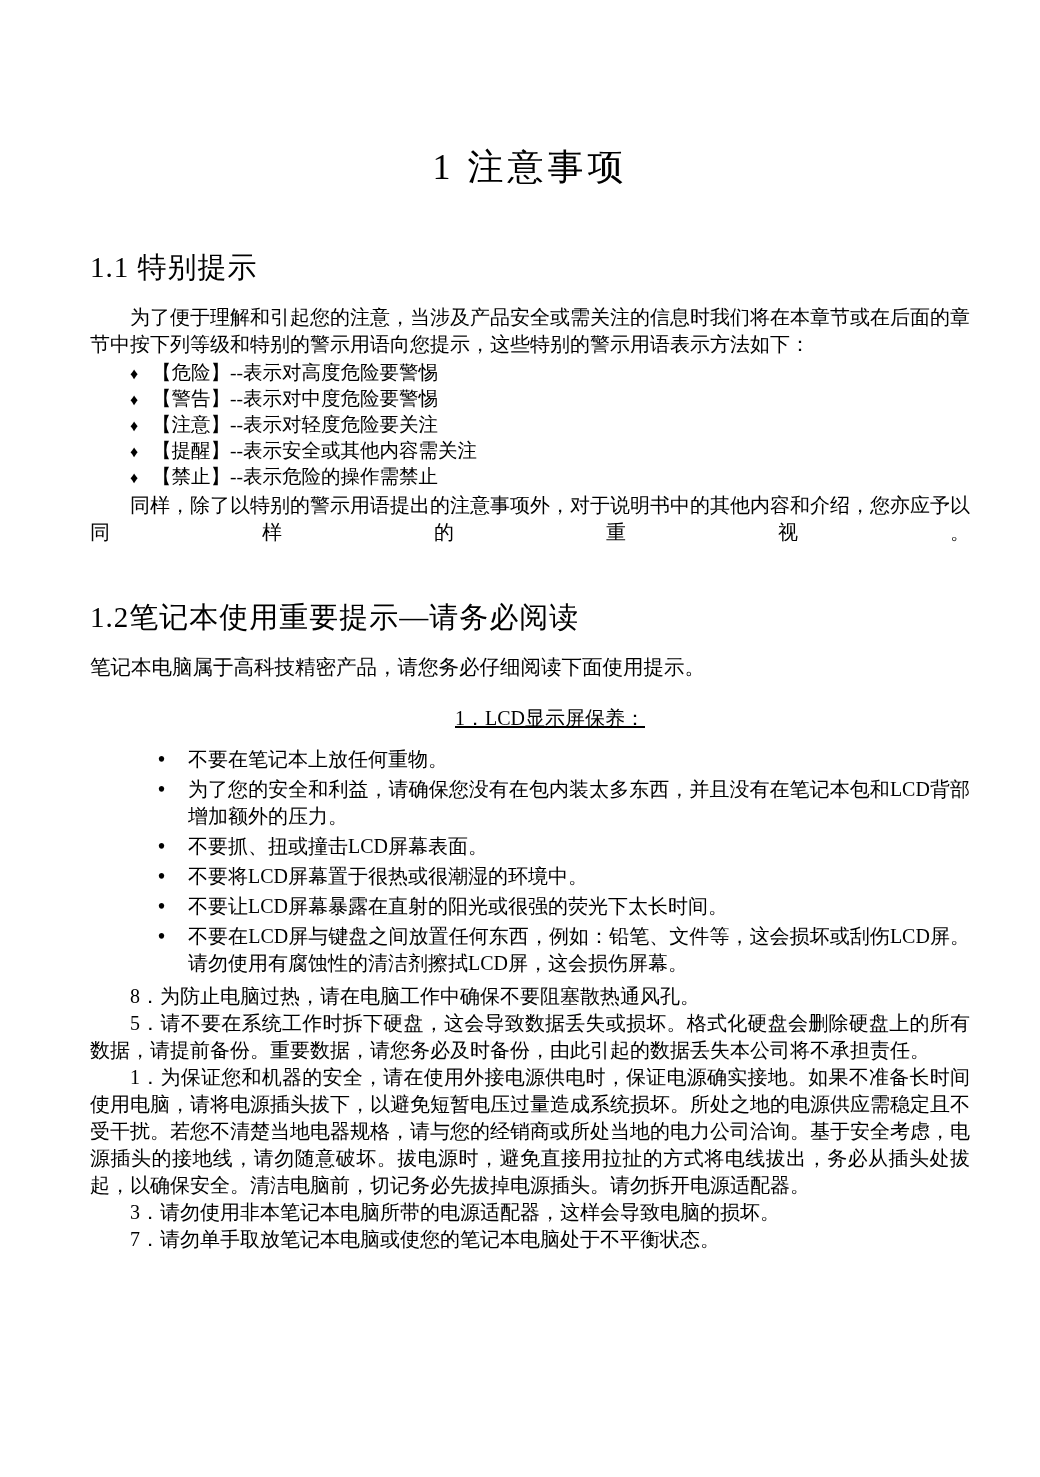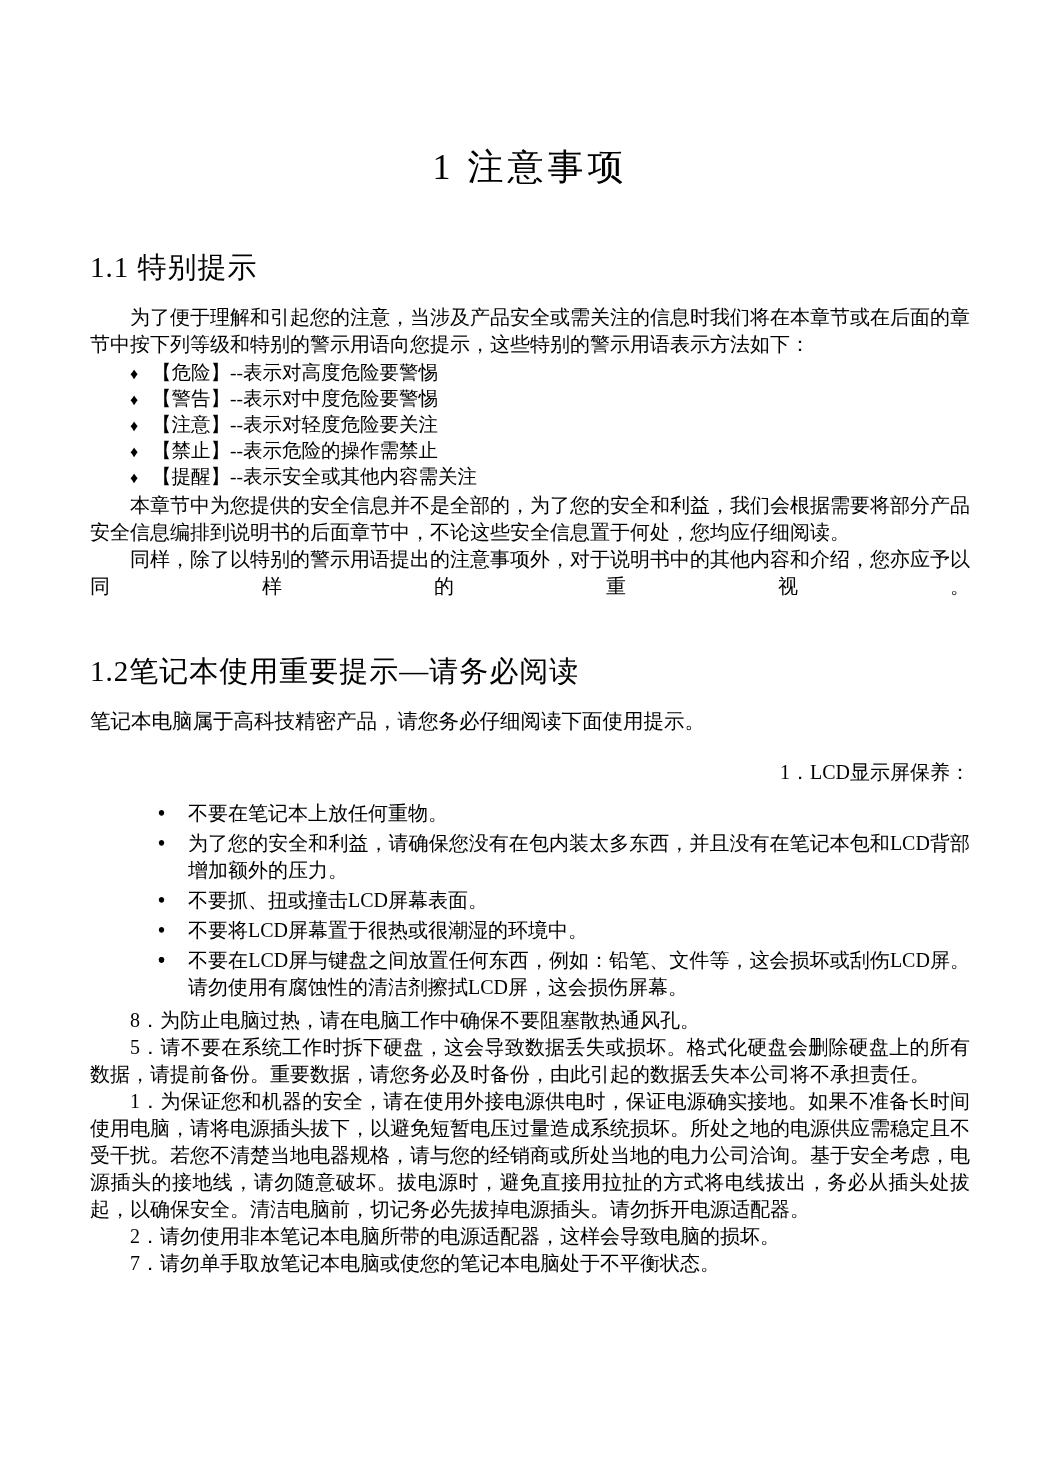--- a/index.html
+++ b/index.html
@@ -65,21 +65,22 @@
     margin-bottom: 24px;
   }
   .numbered {
     font-size: 20px;
     line-height: 27px;
     text-indent: 2em;
     text-align: justify;
   }
   .lcd-label {
     margin-bottom: 14px;
-    text-align: right;
+    text-align: center;
+    text-decoration: underline;
   }
   .dot-list {
     list-style: none;
     margin: 0 0 6px 68px;
   }
   .dot-list li {
     position: relative;
     font-size: 20px;
     line-height: 27px;
     padding-left: 30px;
@@ -109,28 +110,27 @@
     <li>
       <span class="diamond-marker">♦</span><span>【危险】--表示对高度危险要警惕</span>
     </li>
     <li>
       <span class="diamond-marker">♦</span><span>【警告】--表示对中度危险要警惕</span>
     </li>
     <li>
       <span class="diamond-marker">♦</span><span>【注意】--表示对轻度危险要关注</span>
     </li>
     <li>
-      <span class="diamond-marker">♦</span><span>【禁止】--表示危险的操作需禁止</span>
+      <span class="diamond-marker">♦</span><span>【提醒】--表示安全或其他内容需关注</span>
     </li>
     <li>
-      <span class="diamond-marker">♦</span><span>【提醒】--表示安全或其他内容需关注</span>
+      <span class="diamond-marker">♦</span><span>【禁止】--表示危险的操作需禁止</span>
     </li>
   </ul>
 
-  <p class="body-para">本章节中为您提供的安全信息并不是全部的，为了您的安全和利益，我们会根据需要将部分产品安全信息编排到说明书的后面章节中，不论这些安全信息置于何处，您均应仔细阅读。</p>
 
   <p class="body-para justify-last">同样，除了以特别的警示用语提出的注意事项外，对于说明书中的其他内容和介绍，您亦应予以同样的重视。</p>
 
   <h2 class="sec-heading sec2-heading">1.2笔记本使用重要提示—请务必阅读</h2>
 
   <p class="bold-intro">笔记本电脑属于高科技精密产品，请您务必仔细阅读下面使用提示。</p>
 
   <p class="numbered lcd-label">1．LCD显示屏保养：</p>
 
   <ul class="dot-list">
@@ -140,26 +140,26 @@
     <li>
       <span class="dot-marker">•</span><span>为了您的安全和利益，请确保您没有在包内装太多东西，并且没有在笔记本包和LCD背部增加额外的压力。</span>
     </li>
     <li>
       <span class="dot-marker">•</span><span>不要抓、扭或撞击LCD屏幕表面。</span>
     </li>
     <li>
       <span class="dot-marker">•</span><span>不要将LCD屏幕置于很热或很潮湿的环境中。</span>
     </li>
     <li>
-      <span class="dot-marker">•</span>
+      <span class="dot-marker">•</span><span>不要让LCD屏幕暴露在直射的阳光或很强的荧光下太长时间。</span>
     </li>
     <li>
       <span class="dot-marker">•</span><span>不要在LCD屏与键盘之间放置任何东西，例如：铅笔、文件等，这会损坏或刮伤LCD屏。请勿使用有腐蚀性的清洁剂擦拭LCD屏，这会损伤屏幕。</span>
     </li>
   </ul>
 
   <p class="numbered">8．为防止电脑过热，请在电脑工作中确保不要阻塞散热通风孔。</p>
   <p class="numbered">5．请不要在系统工作时拆下硬盘，这会导致数据丢失或损坏。格式化硬盘会删除硬盘上的所有数据，请提前备份。重要数据，请您务必及时备份，由此引起的数据丢失本公司将不承担责任。</p>
   <p class="numbered">1．为保证您和机器的安全，请在使用外接电源供电时，保证电源确实接地。如果不准备长时间使用电脑，请将电源插头拔下，以避免短暂电压过量造成系统损坏。所处之地的电源供应需稳定且不受干扰。若您不清楚当地电器规格，请与您的经销商或所处当地的电力公司洽询。基于安全考虑，电源插头的接地线，请勿随意破坏。拔电源时，避免直接用拉扯的方式将电线拔出，务必从插头处拔起，以确保安全。清洁电脑前，切记务必先拔掉电源插头。请勿拆开电源适配器。</p>
-  <p class="numbered">2．请勿使用非本笔记本电脑所带的电源适配器，这样会导致电脑的损坏。</p>
+  <p class="numbered">3．请勿使用非本笔记本电脑所带的电源适配器，这样会导致电脑的损坏。</p>
   <p class="numbered">7．请勿单手取放笔记本电脑或使您的笔记本电脑处于不平衡状态。</p>
 
 </div>
 
 </body></html>

